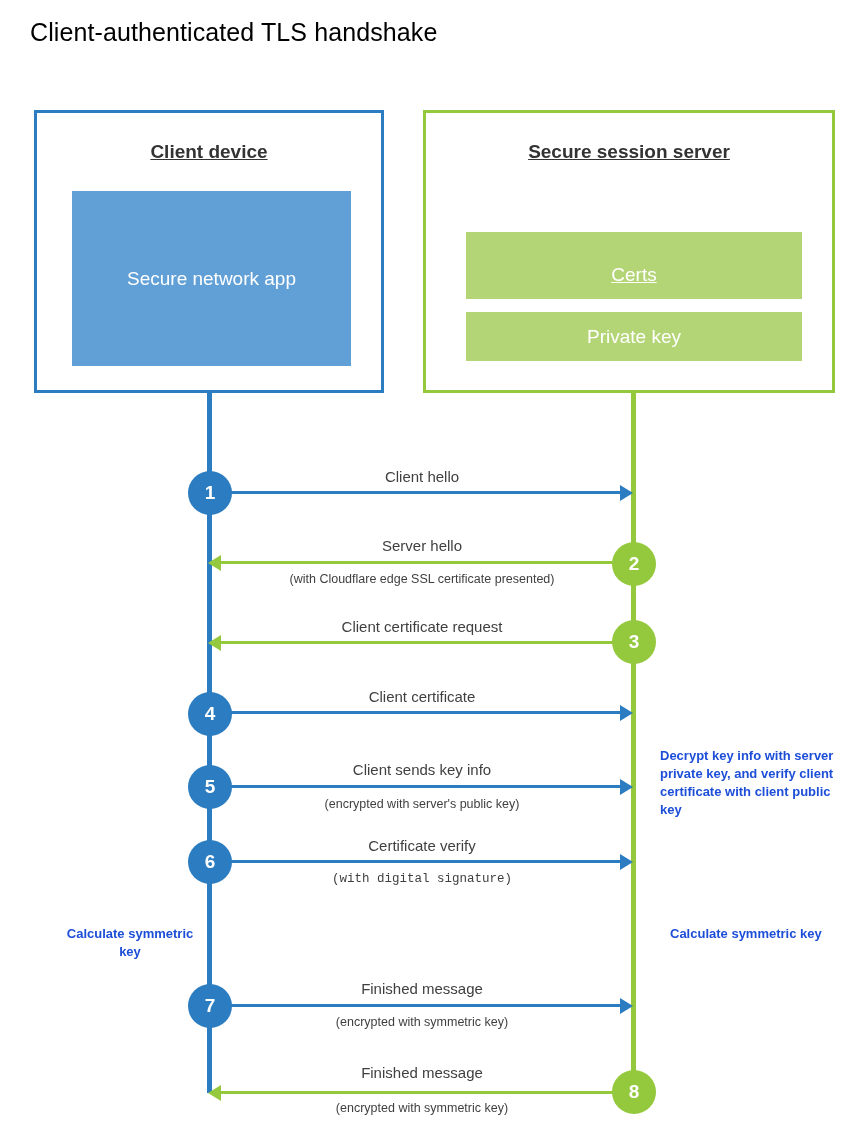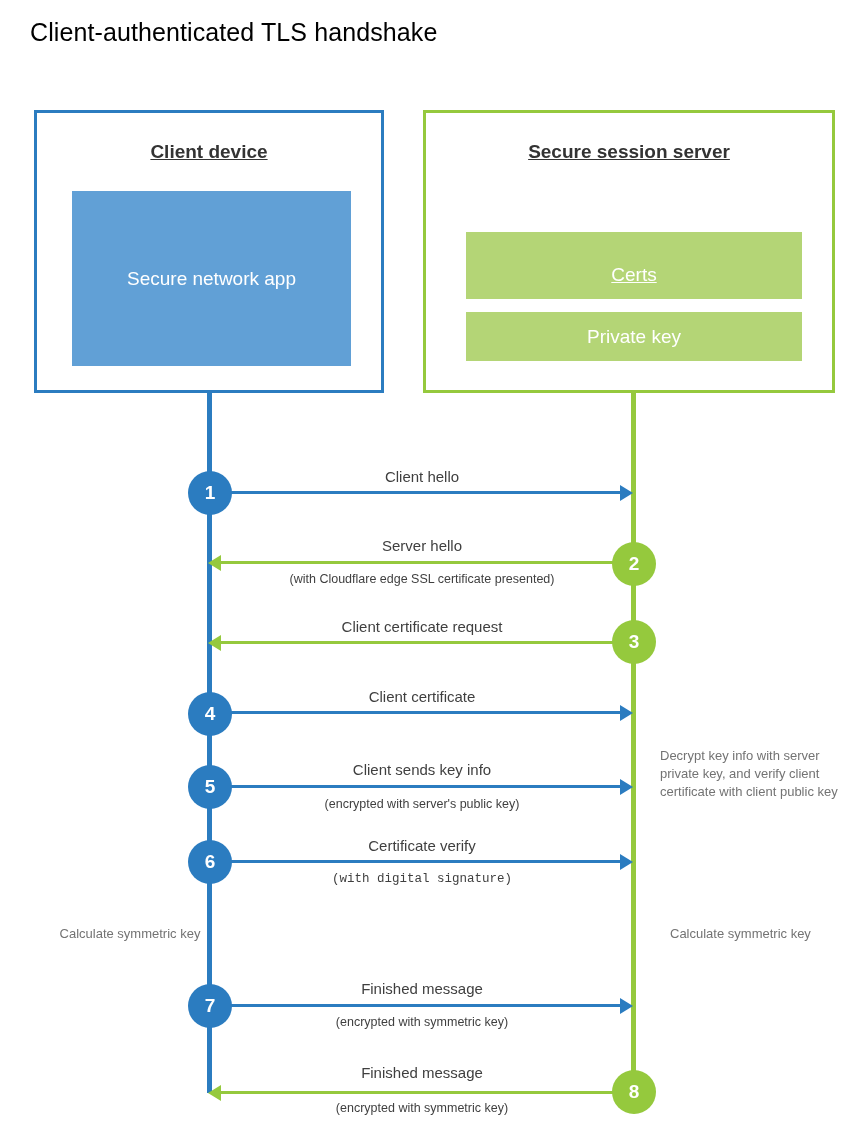--- a/index.html
+++ b/index.html
@@ -161,21 +161,22 @@
     font-size: 12.5px;
     color: #3f3f3f;
     white-space: nowrap;
   }
 
   
   .side-note {
     position: absolute;
     font-size: 13px;
     line-height: 18px;
-    color: #737373;
+    color: #1d4ed8;
+    font-weight: bold;
   }
   #note-decrypt {
     left: 660px;
     top: 747px;
     width: 180px;
     text-align: left;
   }
   #note-calc-client {
     left: 55px;
     top: 925px;

